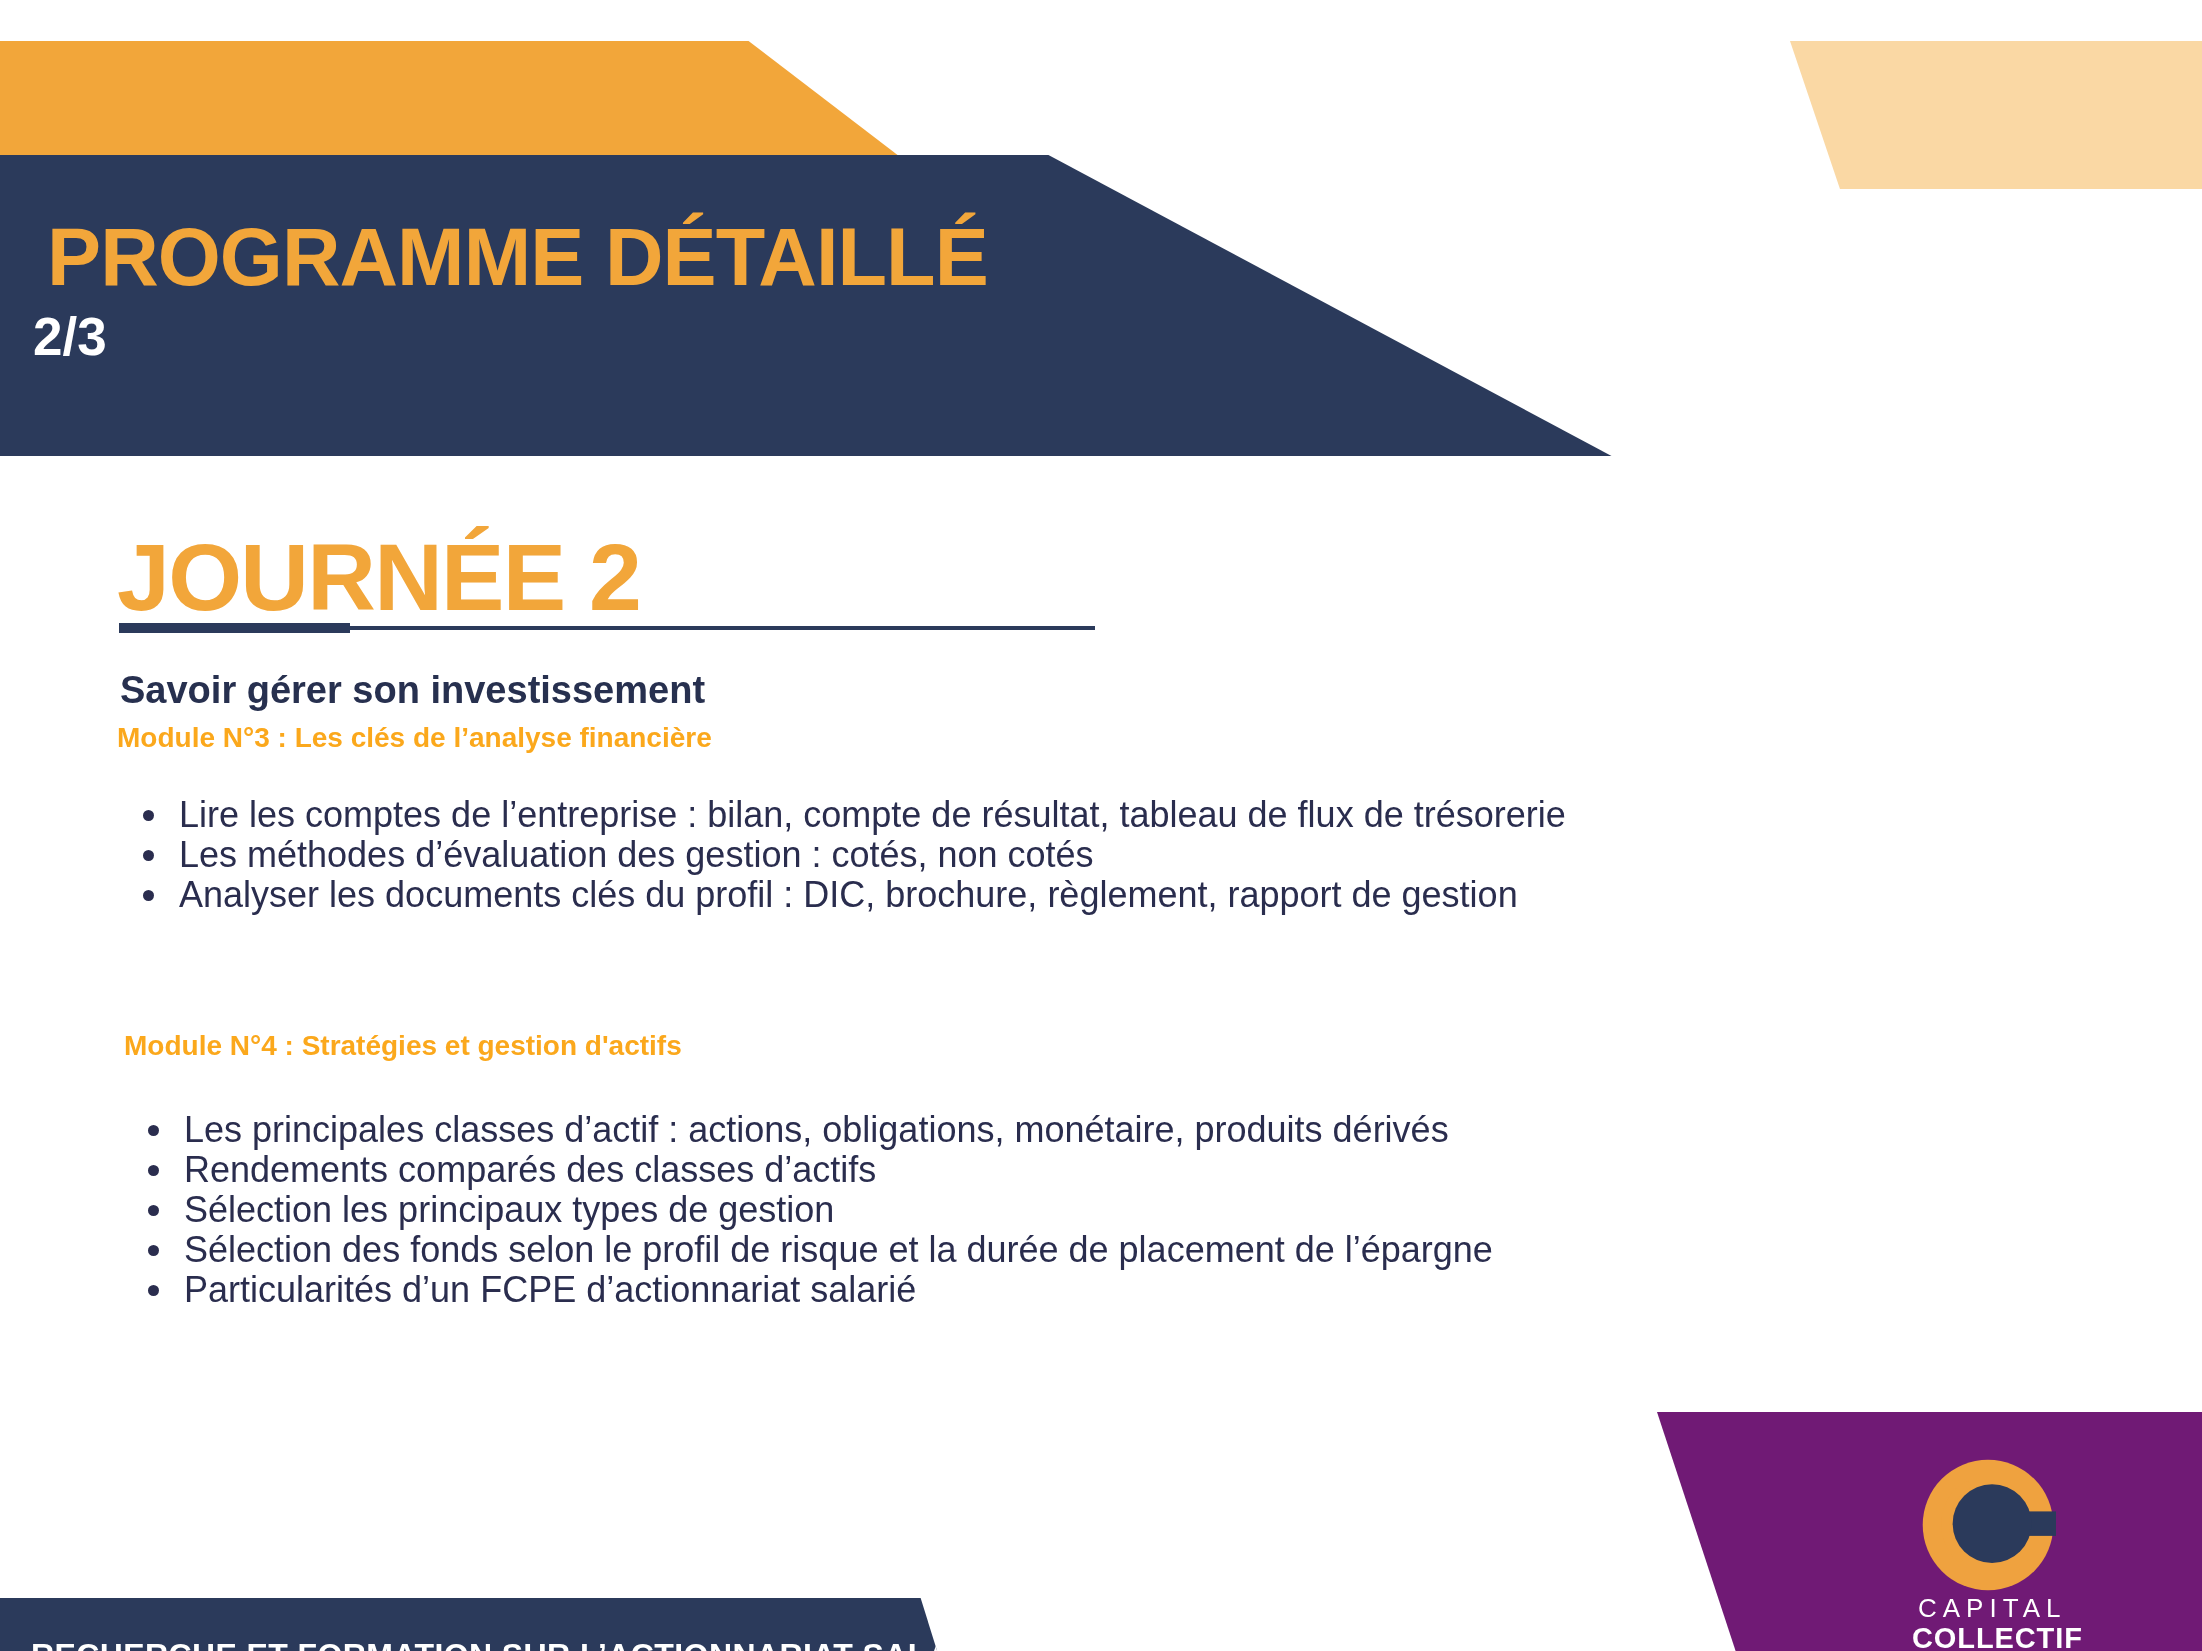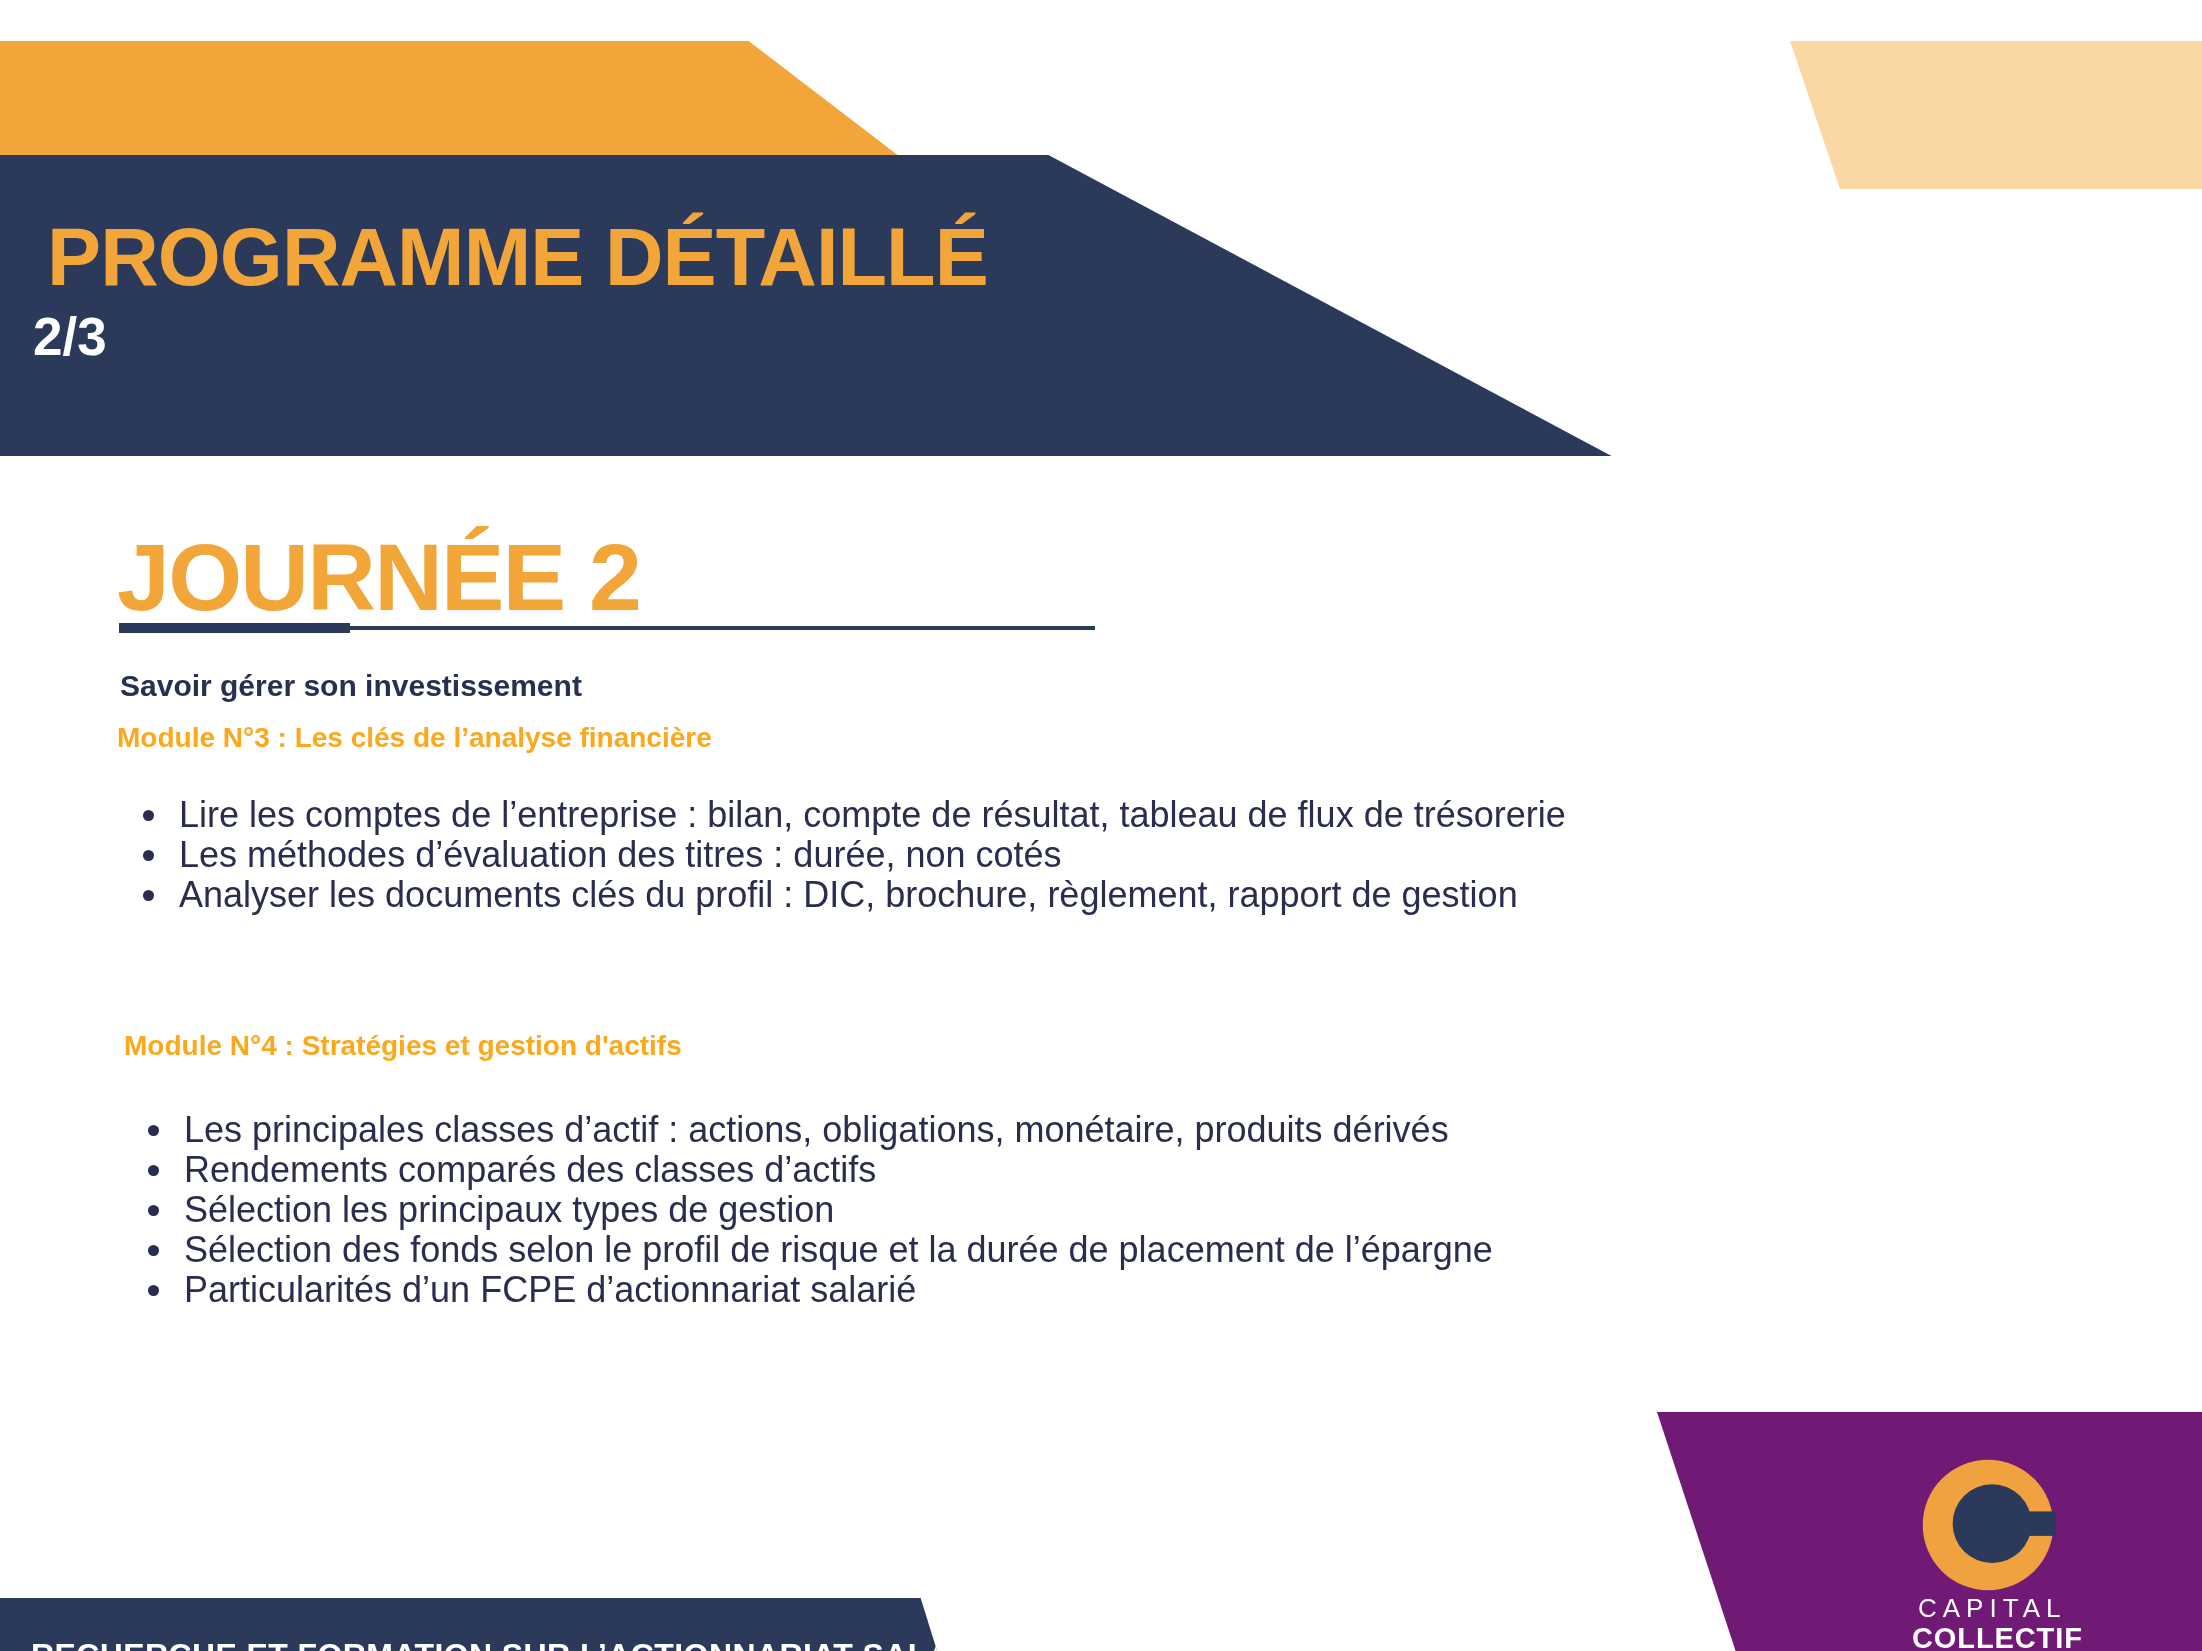--- a/index.html
+++ b/index.html
@@ -45,21 +45,21 @@
   .rule-thick{
     position:absolute;left:119px;top:582px;width:231px;height:10.3px;
     background:#2B3A5B;
   }
   .rule-thin{
     position:absolute;left:119px;top:585px;width:976px;height:4.3px;
     background:#2B3A5B;
   }
   .day-subtitle{
     position:absolute;left:120px;top:628px;
-    font-size:30px;font-weight:700;color:#27304F;white-space:nowrap;
+    font-size:38px;font-weight:700;color:#27304F;white-space:nowrap;
   }
   
   .module-heading{
     position:absolute;
     font-size:28px;font-weight:700;color:#FBA81C;white-space:nowrap;text-align:right;
   }
   .module-heading.m3{left:117px;top:681px;}
   .module-heading.m4{left:124px;top:989px;}
   .bullet-list{
     position:absolute;list-style:none;margin:0;padding:0;
@@ -115,21 +115,21 @@
   <div class="header-page">2/3</div>
 
   <div class="day-title">JOURNÉE 2</div>
   <div class="rule-thin"></div>
   <div class="rule-thick"></div>
   <div class="day-subtitle">Savoir gérer son investissement</div>
 
   <div class="module-heading m3">Module N°3 : Les clés de l’analyse financière</div>
   <ul class="bullet-list b3">
     <li><span class="dot"></span><span>Lire les comptes de l’entreprise : bilan, compte de résultat, tableau de flux de trésorerie</span></li>
-    <li><span class="dot"></span><span>Les méthodes d’évaluation des titres : durée, non cotés</span></li>
+    <li><span class="dot"></span><span>Les méthodes d’évaluation des gestion : cotés, non cotés</span></li>
     <li><span class="dot"></span><span>Analyser les documents clés du profil : DIC, brochure, règlement, rapport de gestion</span></li>
   </ul>
 
   <div class="module-heading m4">Module N°4 : Stratégies et gestion d'actifs</div>
   <ul class="bullet-list b4">
     <li><span class="dot"></span><span>Les principales classes d’actif : actions, obligations, monétaire, produits dérivés</span></li>
     <li><span class="dot"></span><span>Rendements comparés des classes d’actifs</span></li>
     <li><span class="dot"></span><span>Sélection les principaux types de gestion</span></li>
     <li><span class="dot"></span><span>Sélection des fonds selon le profil de risque et la durée de placement de l’épargne</span></li>
     <li><span class="dot"></span><span>Particularités d’un FCPE d’actionnariat salarié</span></li>

